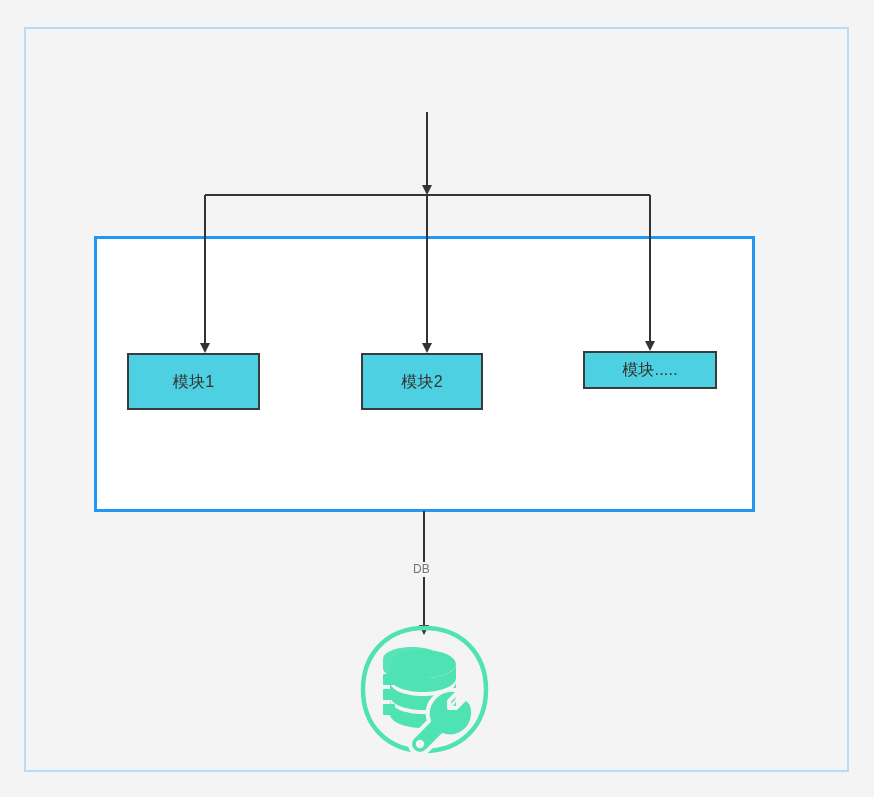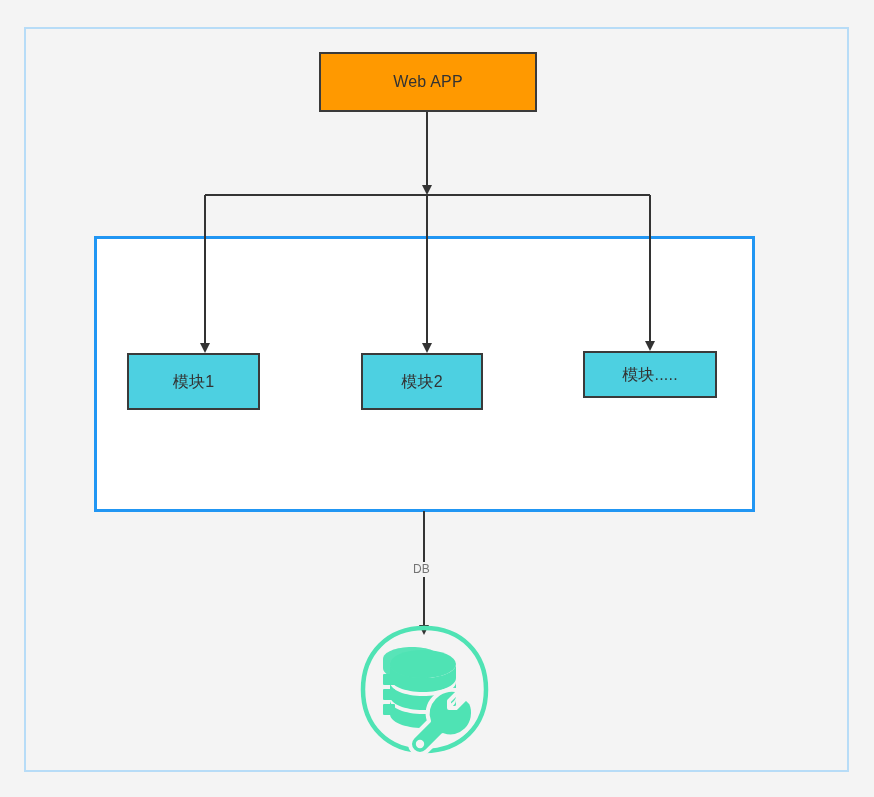--- a/index.html
+++ b/index.html
@@ -96,21 +96,21 @@
     left: 361px;
     top: 353px;
     width: 122px;
     height: 57px;
   }
 
   .node-module-3 {
     left: 583px;
     top: 351px;
     width: 134px;
-    height: 47px;
+    height: 38px;
   }
 
   
   .edge-label {
     position: absolute;
     left: 410px;
     top: 562px;
     padding: 1px 3px;
     background: #f4f4f4;
     color: #737373;
@@ -152,23 +152,20 @@
 
     <path d="M 205 195 L 205 348" stroke="#333333" stroke-width="2" fill="none" marker-end="url(#arrowhead)"></path>
 
     <path d="M 427 195 L 427 348" stroke="#333333" stroke-width="2" fill="none" marker-end="url(#arrowhead)"></path>
 
     <path d="M 650 195 L 650 346" stroke="#333333" stroke-width="2" fill="none" marker-end="url(#arrowhead)"></path>
 
     <path d="M 424 511 L 424 630" stroke="#333333" stroke-width="2" fill="none" marker-end="url(#arrowhead)"></path>
   </svg>
 
-  <div class="node node-webapp">
-    <span>Web APP</span>
-  </div>
 
   <div class="node node-module node-module-1">
     <span>模块1</span>
   </div>
 
   <div class="node node-module node-module-2">
     <span>模块2</span>
   </div>
 
   <div class="node node-module node-module-3">

